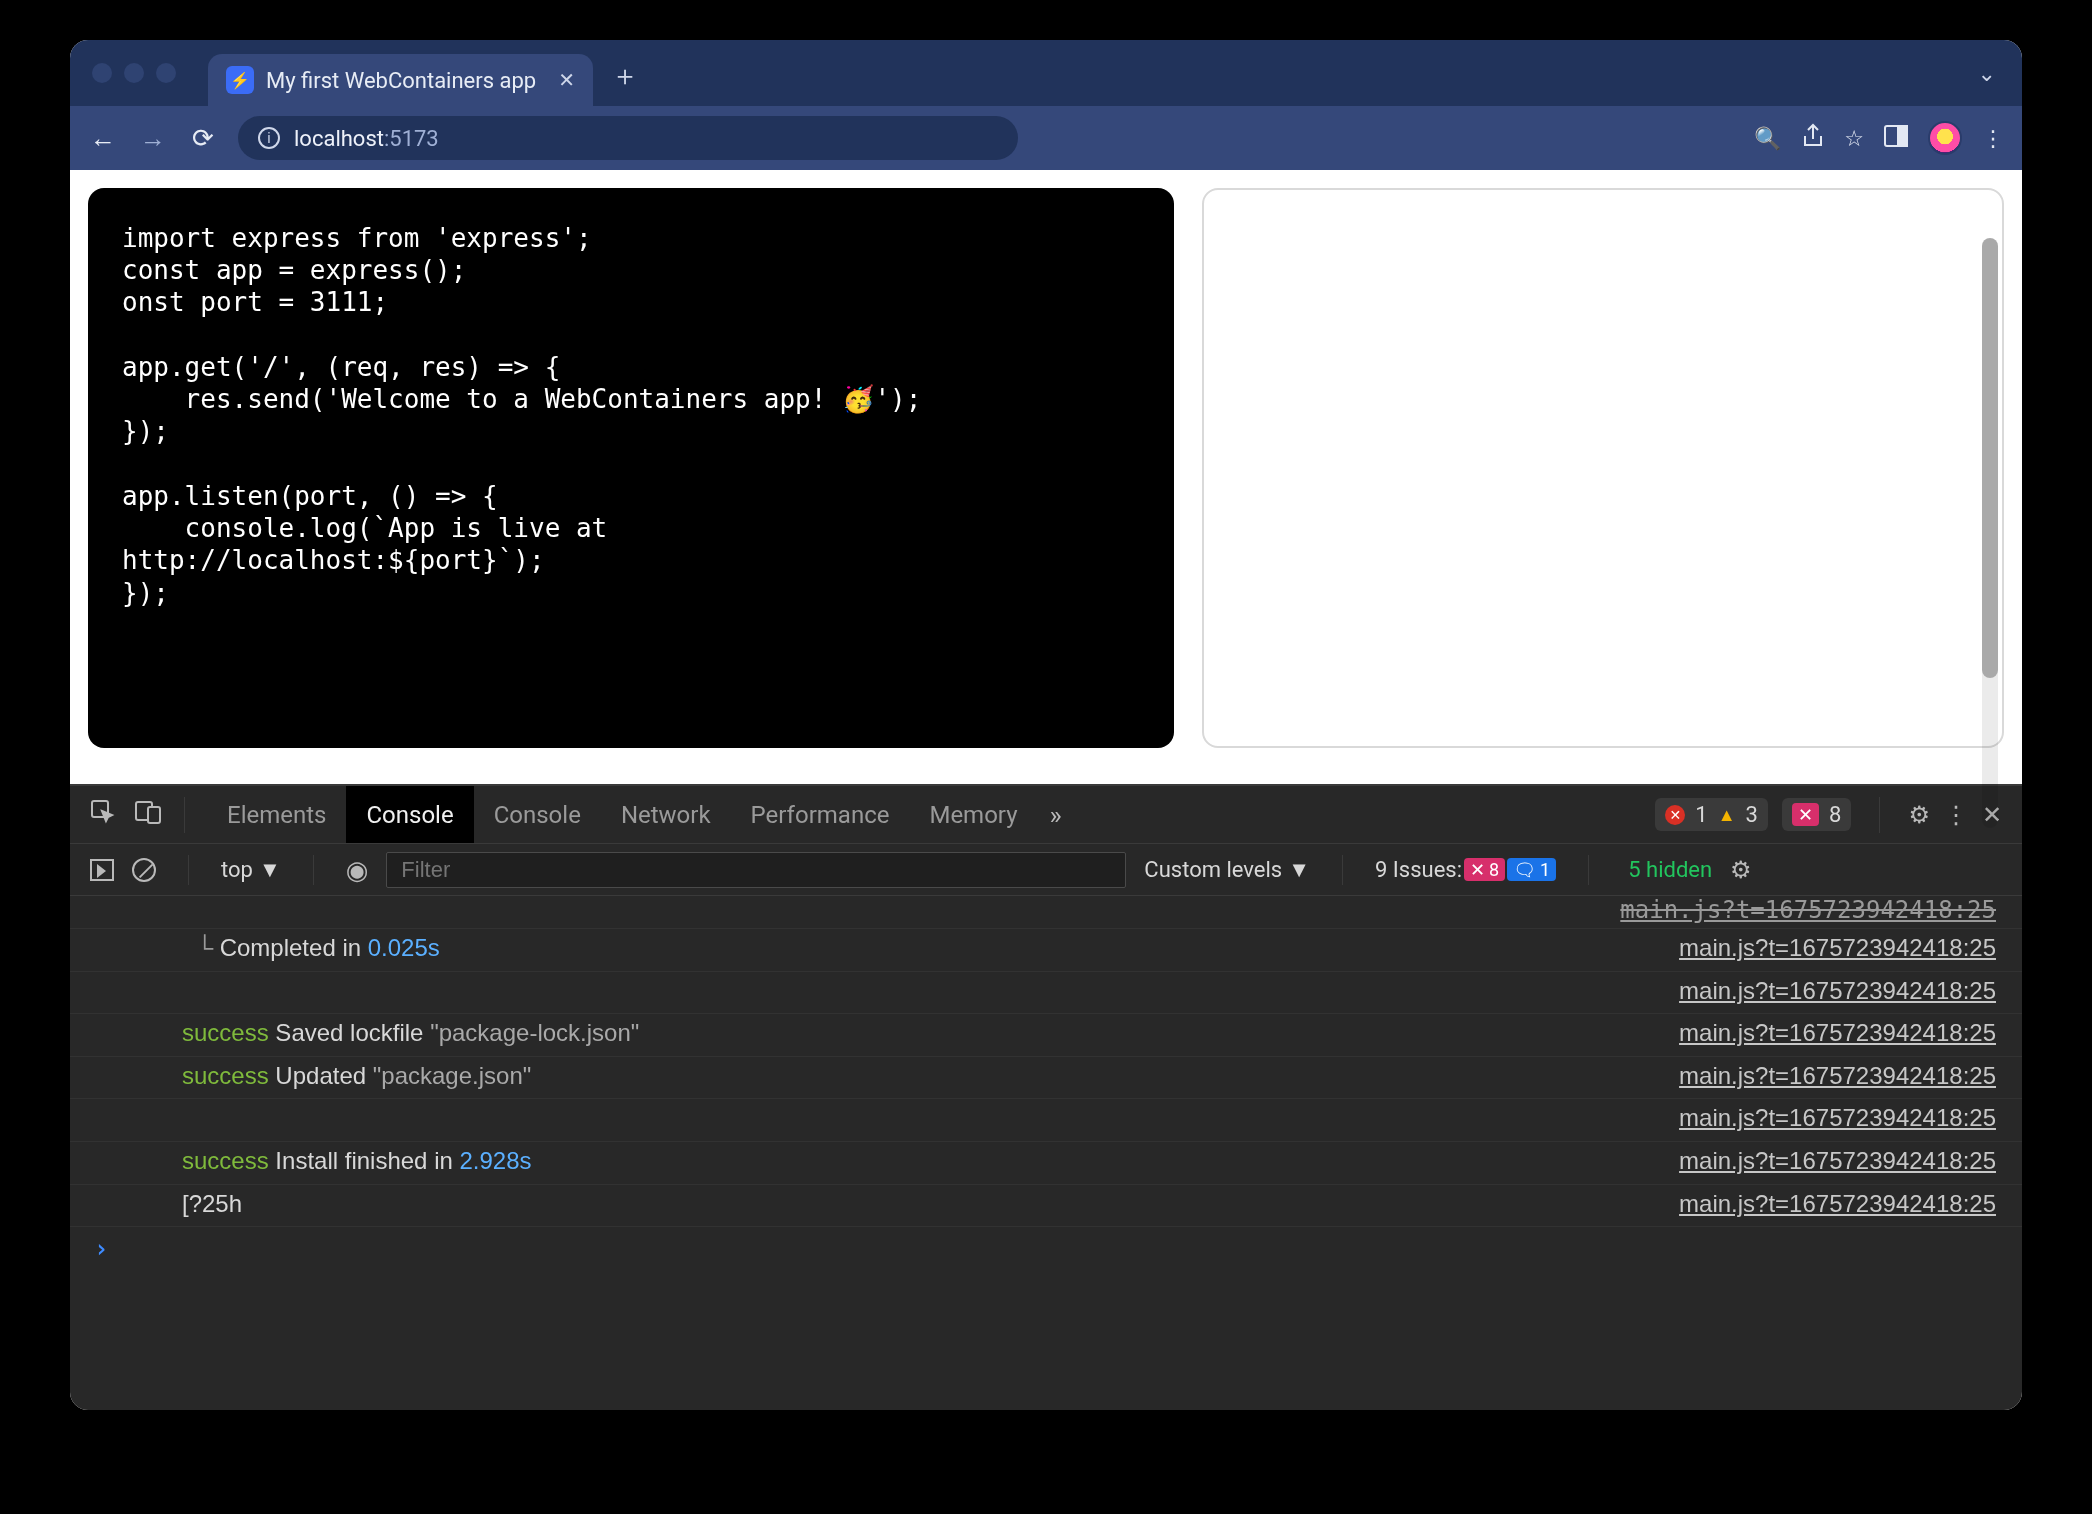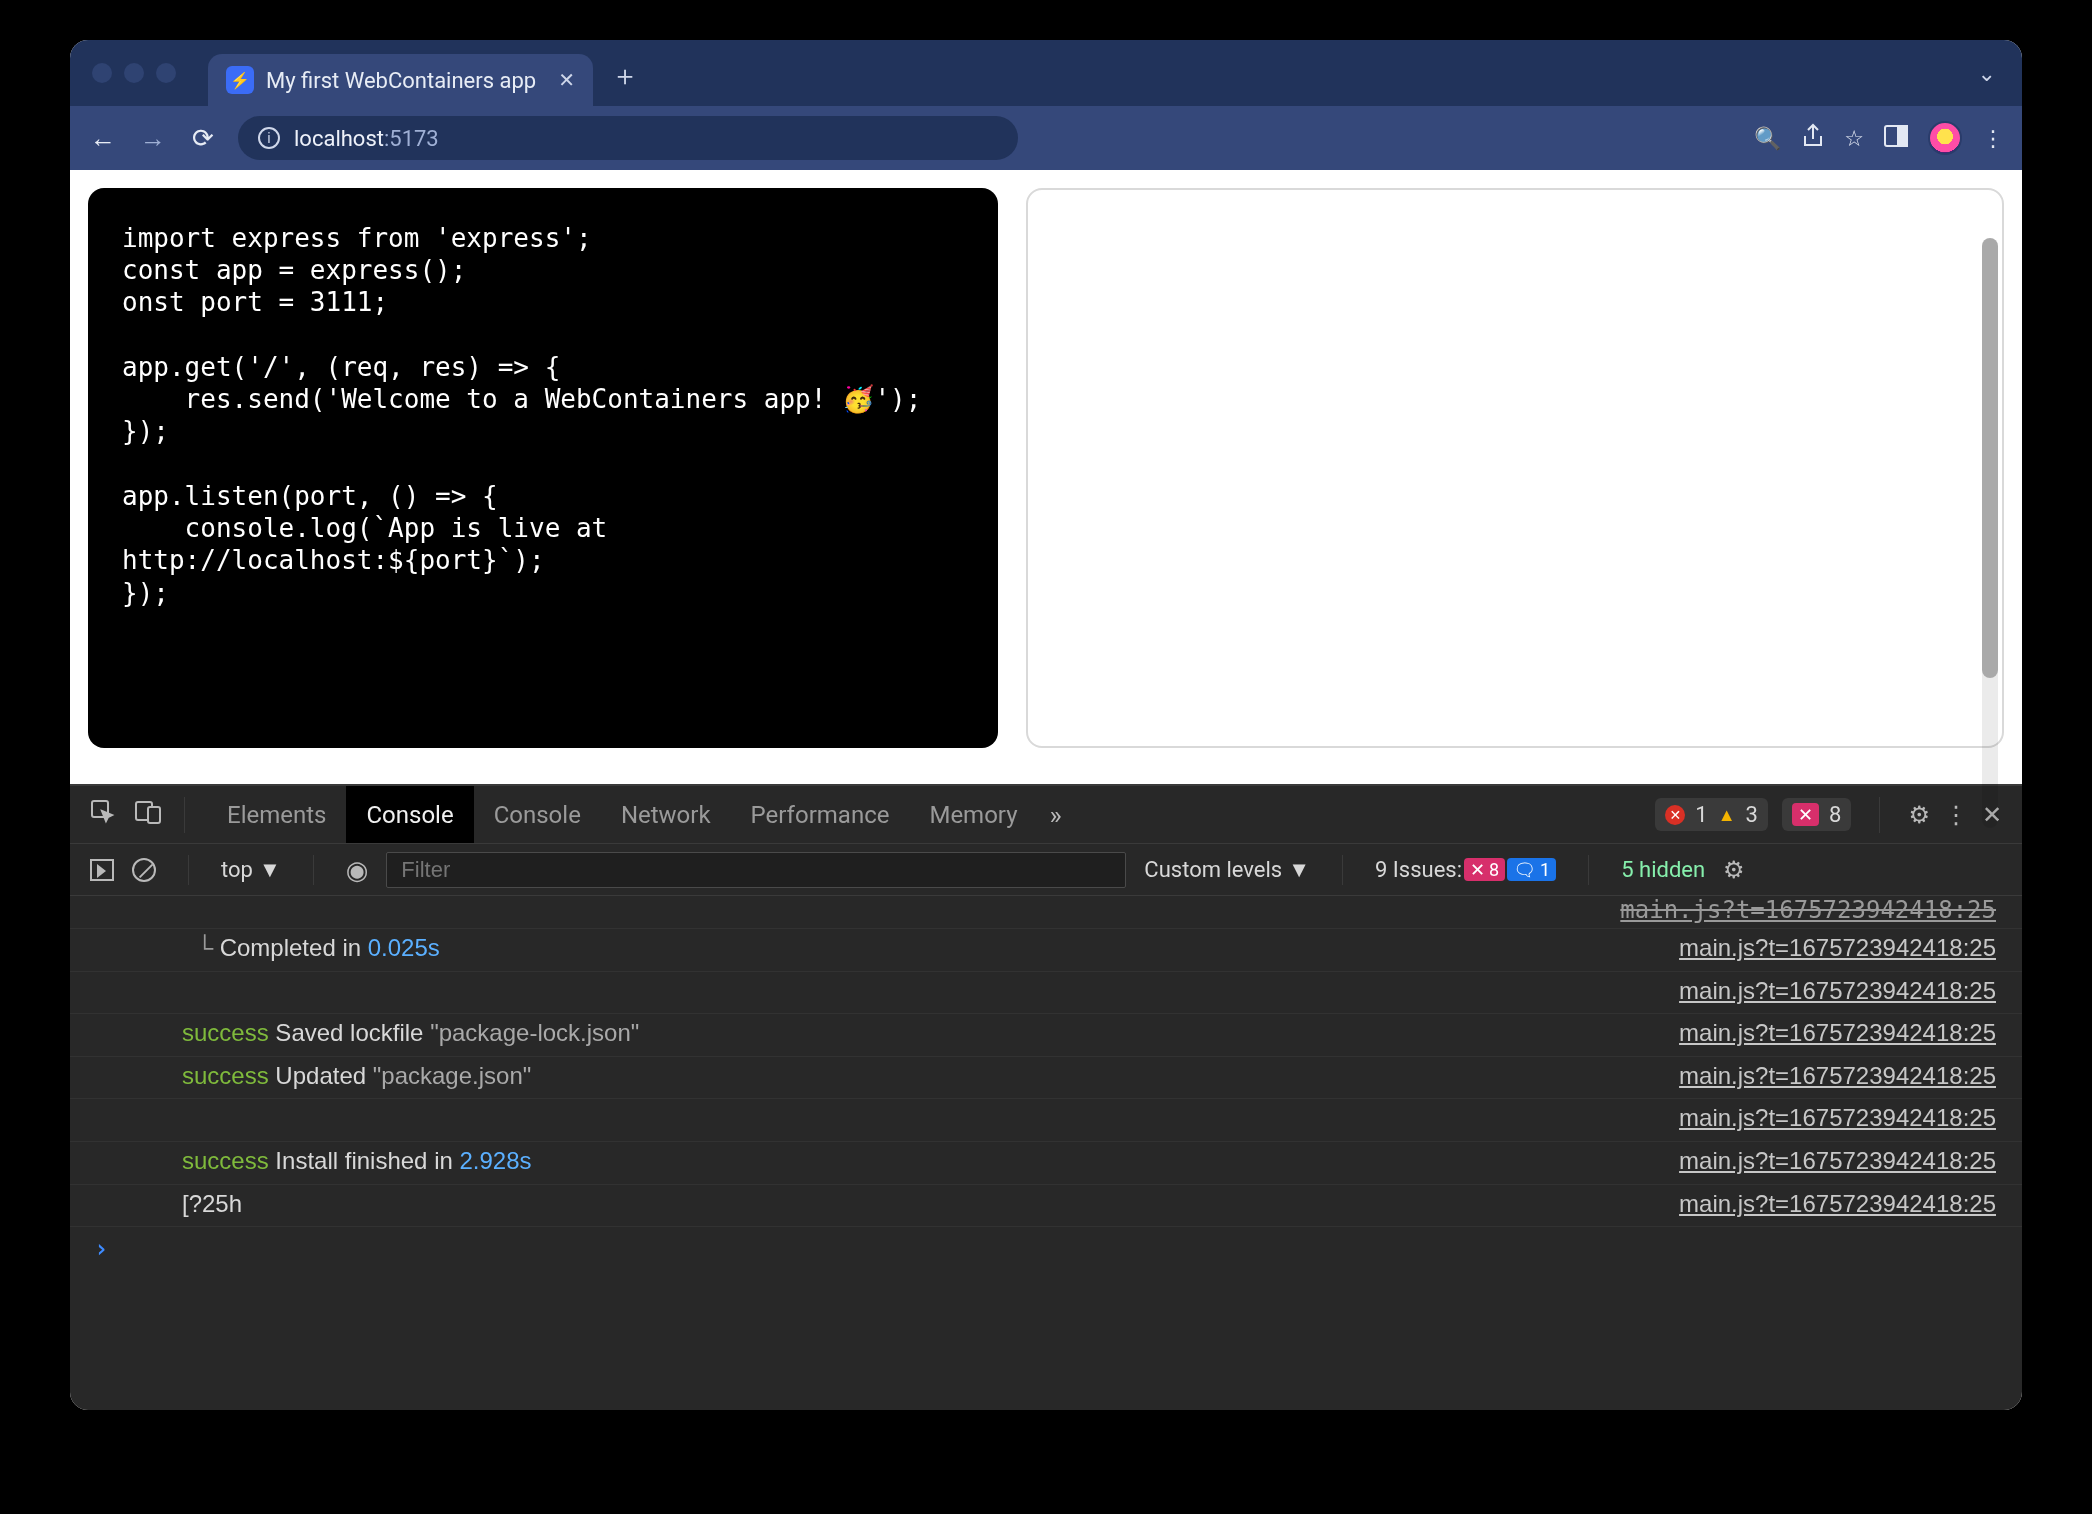--- a/index.html
+++ b/index.html
@@ -105,21 +105,21 @@
   .page {
     background:#fff;
     flex: 0 0 auto;
     padding: 18px 18px 36px 18px;
     display:flex; gap:28px;
   }
   .editor {
     background:#000;
     color:#fff;
     border-radius:16px;
-    width: 910px;
+    width: 1086px;
     height: 560px;
     padding: 34px 34px;
     font-family: "SFMono-Regular", Consolas, Menlo, monospace;
     font-size: 26px;
     line-height: 1.24;
     white-space: pre;
     overflow:hidden;
   }
   .right-panel {
     border: 2px solid #d9d9d9;
@@ -189,21 +189,21 @@
   .eye-icon { font-size:26px;color:#b9b9b9;}
   .filter-input {
     background:#1f1f1f; border:1px solid #4a4a4a;
     height:36px; flex:1; max-width:740px;
     color:#a9a9a9; padding:0 14px; font-size:22px;
     border-radius:2px;
   }
   .levels { color:#d8d8d8; display:flex; align-items:center; gap:6px;}
   .issues { display:flex; align-items:center; gap:2px;}
   .issues .blue { background:#1a73e8; color:#fff; border-radius:4px; padding:1px 6px;font-size:18px;display:flex;align-items:center;gap:4px;}
-  .hidden-count { color:#86efac;}
+  .hidden-count { color:#22c55e;margin-left:7px;}
   
   .console-body { flex:1; overflow:hidden;}
   .crumb {
     padding: 2px 26px 6px 112px;
     font-family: Liberation Sans, sans-serif;
     font-size: 24px;
     color:#d8d8d8;
     display:flex;
     border-bottom:1px solid #323232;
     align-items:flex-start;

